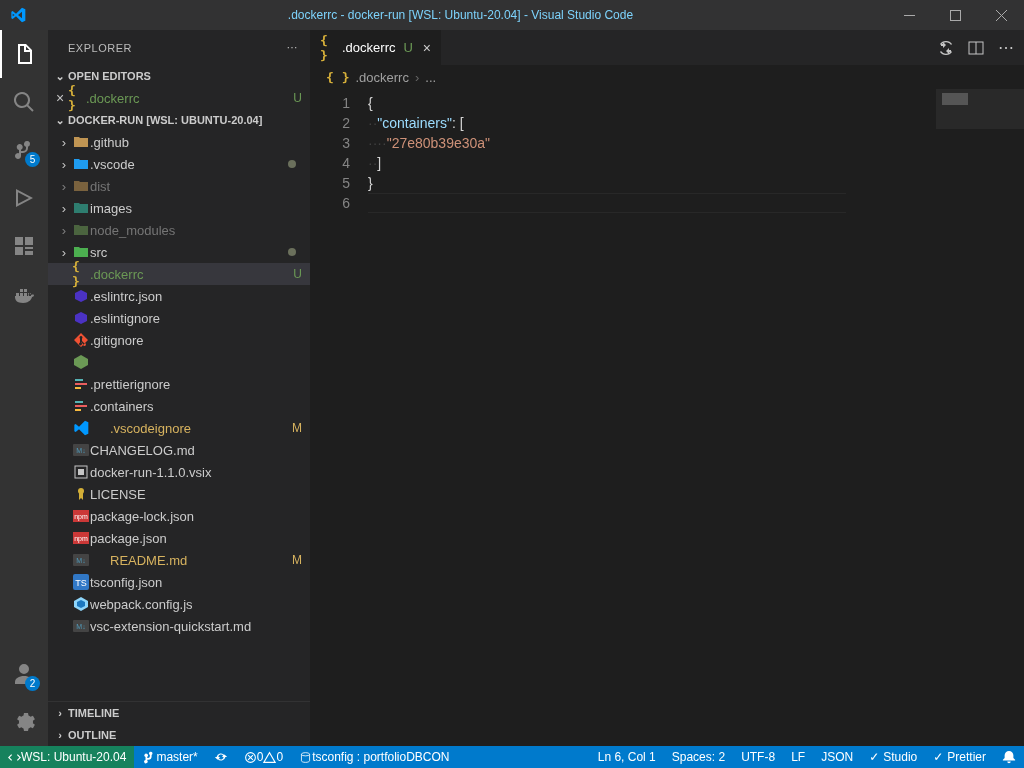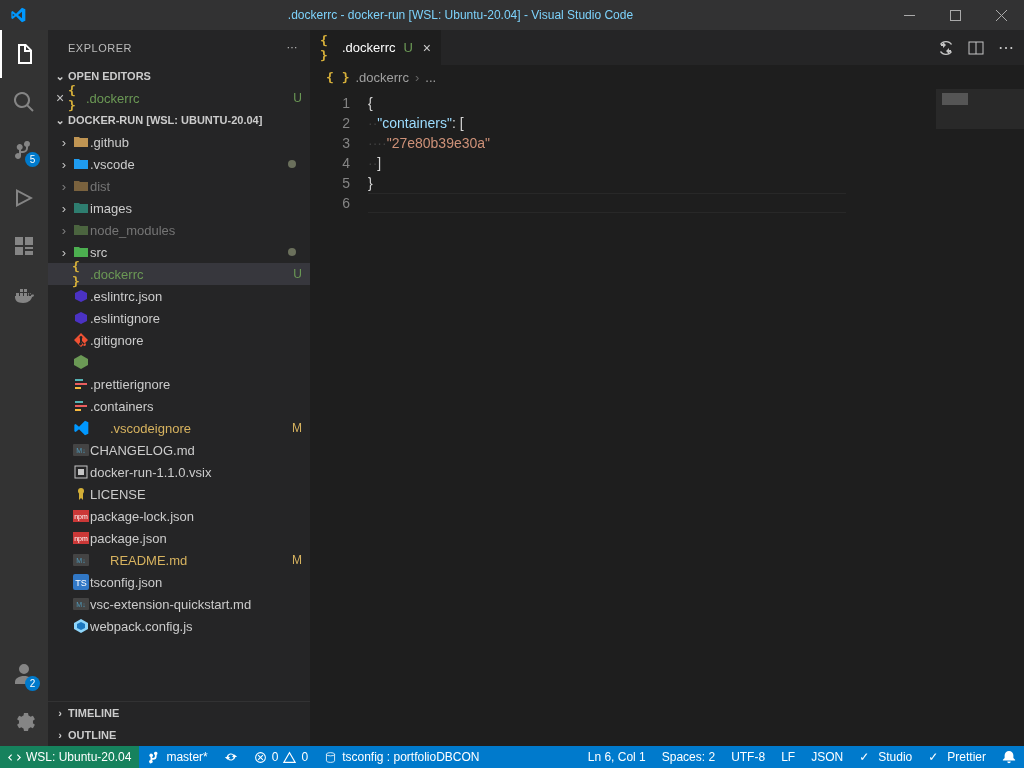--- a/index.html
+++ b/index.html
@@ -73,21 +73,21 @@
   .tok-key { color:#9cdcfe; }
   .tok-str { color:#ce9178; }
   .ws { color:#404040; }
   .cursor-line { position:absolute; left:0; right:90px; top:104px; height:20px; border-top:1px solid #282828; border-bottom:1px solid #282828; }
   .minimap { width:88px; background:#1e1e1e; position:relative; }
   .minimap .marker { position:absolute; top:4px; left:6px; width:26px; height:3px; background:#555; box-shadow:0 3px 0 #555, 0 6px 0 #555, 0 9px 0 #555; }
   .minimap .view { position:absolute; top:0; left:0; right:0; height:40px; background:rgba(255,255,255,0.05); }
 
   
   .statusbar { height:22px; background:#007acc; color:#fff; display:flex; align-items:stretch; font-size:12px; }
-  .sb-item { display:flex; align-items:center; padding:0 8px; gap:5px; cursor:pointer; }
+  .sb-item { display:flex; align-items:center; padding:0 8px; cursor:pointer; }
   .sb-item.remote { background:#16825d; }
   .sb-left { display:flex; }
   .sb-right { display:flex; margin-left:auto; }
   .sb-check::before { content:"✓"; margin-right:4px; }
 
   .braces-icon { color:#d8b13a; font-weight:700; font-family:Consolas,monospace; font-size:13px; }
   svg { display:block; }
 </style>
 </head>
 <body>
@@ -415,37 +415,37 @@
                   <rect width="16" height="16" fill="#3178c6" rx="2"></rect>
                   <text x="8" y="12" text-anchor="middle" font-size="9" fill="#fff" font-family="Consolas">TS</text>
                 </svg>
               </span>
               <span class="label">tsconfig.json</span>
             </div>
             <div class="row">
               <span class="indent" style="width: 8px;"></span>
               <span class="chevslot"></span>
               <span class="icon">
+                <svg width="16" height="16" viewBox="0 0 16 16">
+                  <polygon points="8,1 15,5 15,11 8,15 1,11 1,5" fill="#8ed6fb"></polygon>
+                  <polygon points="8,4 12,6 12,10 8,12 4,10 4,6" fill="#1c78c0"></polygon>
+                </svg>
+              </span>
+              <span class="label">webpack.config.js</span>
+            </div>
+            <div class="row">
+              <span class="indent" style="width: 8px;"></span>
+              <span class="chevslot"></span>
+              <span class="icon">
                 <svg width="16" height="12" viewBox="0 0 16 12">
                   <rect width="16" height="12" rx="1" fill="#444"></rect>
                   <text x="8" y="9" text-anchor="middle" font-size="7" fill="#519aba" font-family="Consolas">M↓</text>
                 </svg>
               </span>
               <span class="label">vsc-extension-quickstart.md</span>
-            </div>
-            <div class="row">
-              <span class="indent" style="width: 8px;"></span>
-              <span class="chevslot"></span>
-              <span class="icon">
-                <svg width="16" height="16" viewBox="0 0 16 16">
-                  <polygon points="8,1 15,5 15,11 8,15 1,11 1,5" fill="#8ed6fb"></polygon>
-                  <polygon points="8,4 12,6 12,10 8,12 4,10 4,6" fill="#1c78c0"></polygon>
-                </svg>
-              </span>
-              <span class="label">webpack.config.js</span>
             </div>
           </div>
 
         <div class="section-collapsed-group">
           <div class="section-header">
             <span class="chev">›</span>
             <span>TIMELINE</span>
           </div>
           <div class="section-header">
             <span class="chev">›</span>

